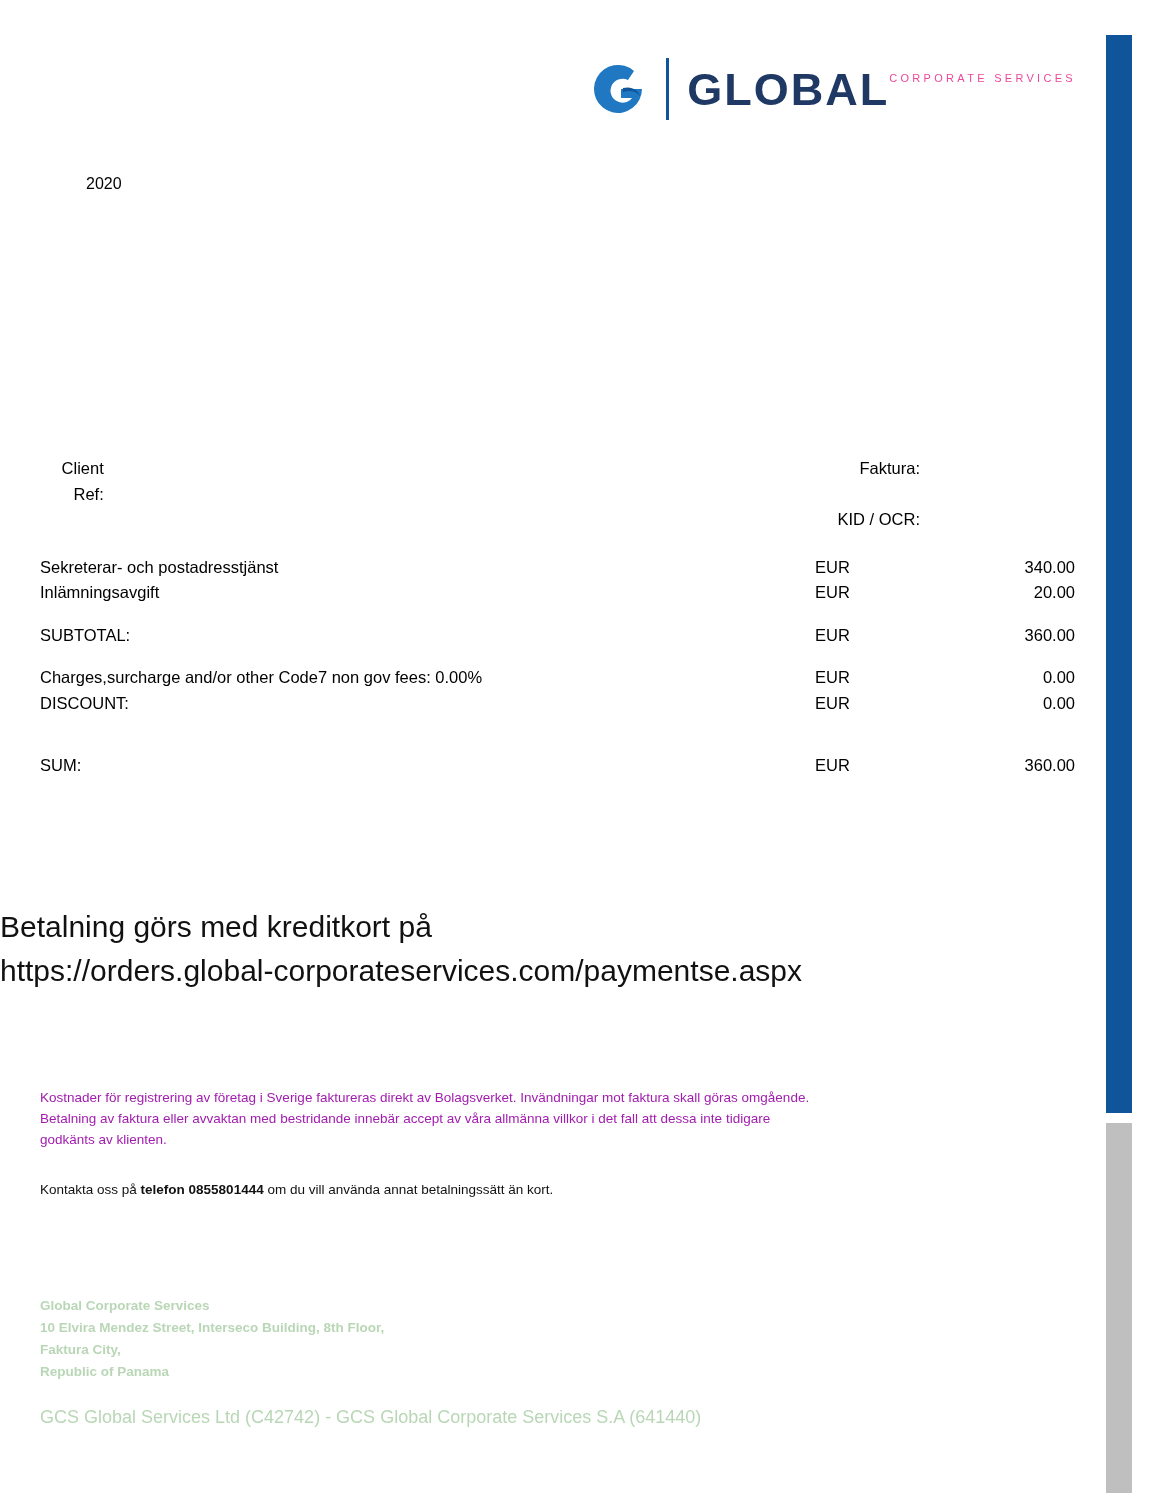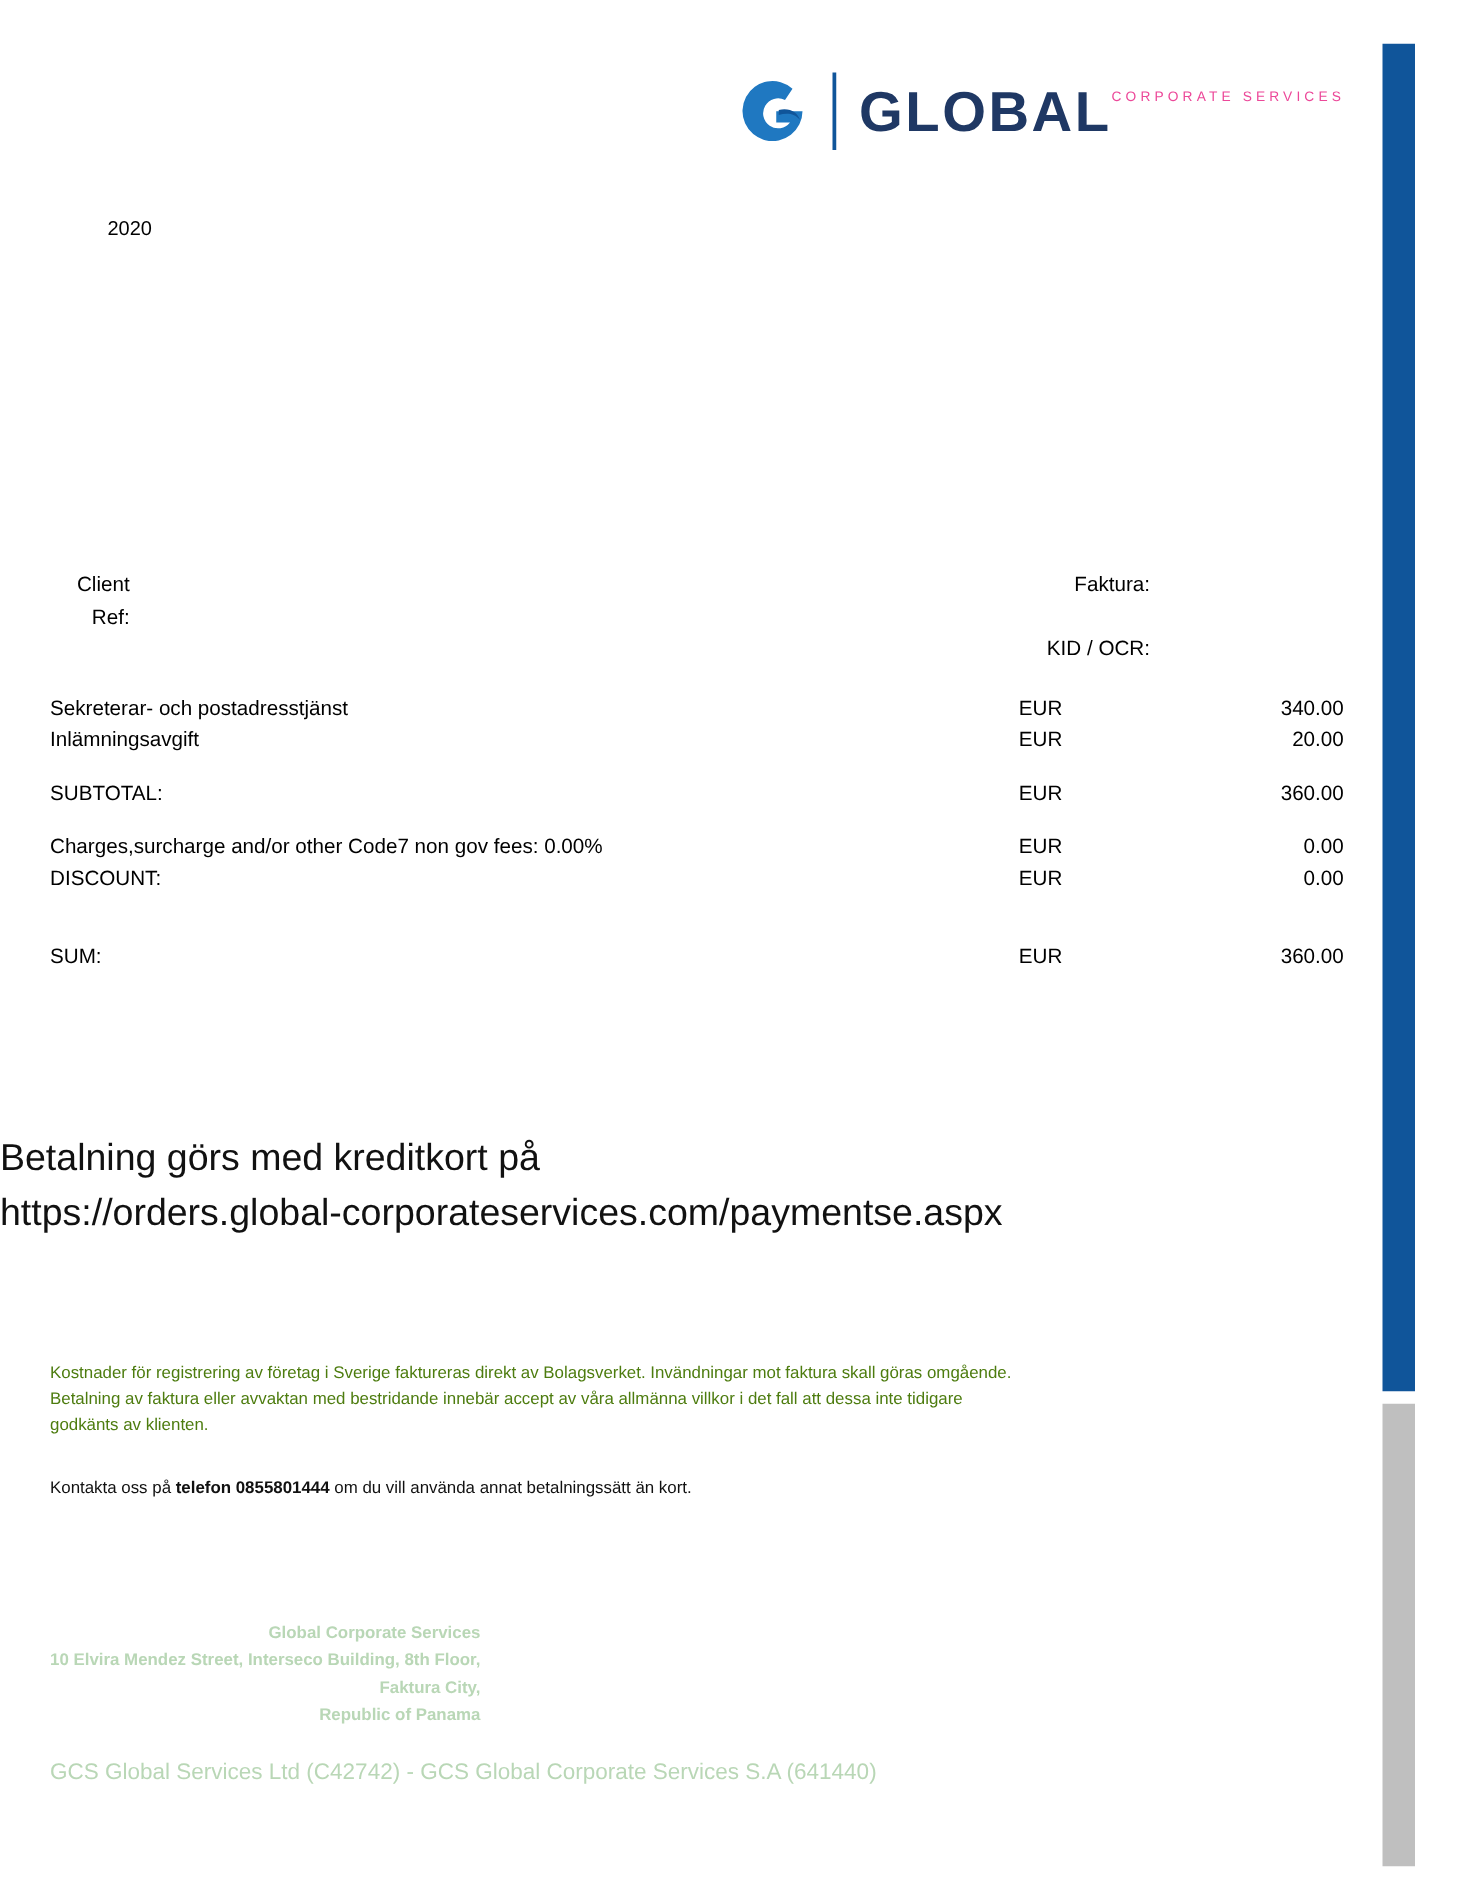--- a/index.html
+++ b/index.html
@@ -140,42 +140,41 @@
   }
 
   
   .terms {
     position: absolute;
     left: 40px;
     top: 1088px;
     width: 900px;
     font-size: 13.5px;
     line-height: 1.55;
-    color: #4d7c0f;
+    color: #a21caf;
   }
   .terms p { margin: 0; }
   .contact {
     position: absolute;
     left: 40px;
     top: 1182px;
     font-size: 13.5px;
     color: #111;
   }
   .contact b { font-weight: bold; }
 
   
   .footer-addr {
     position: absolute;
     left: 40px;
     top: 1295px;
     font-size: 13.5px;
     font-weight: bold;
     line-height: 1.62;
     color: #b9d7b6;
-    text-align: right;
   }
   .footer-legal {
     position: absolute;
     left: 40px;
     top: 1407px;
     font-size: 18px;
     font-weight: normal;
     color: #b9d7b6;
   }
 </style>

